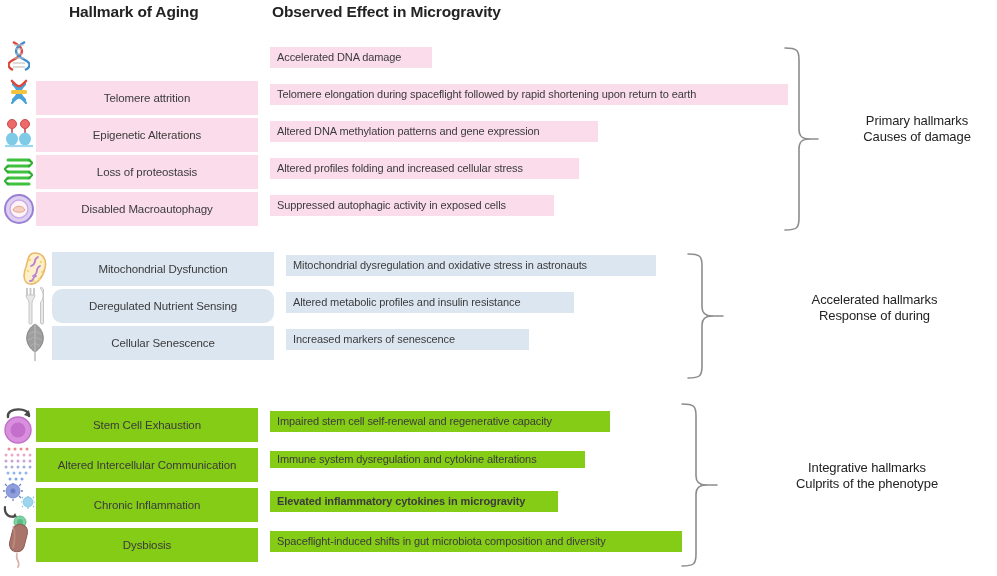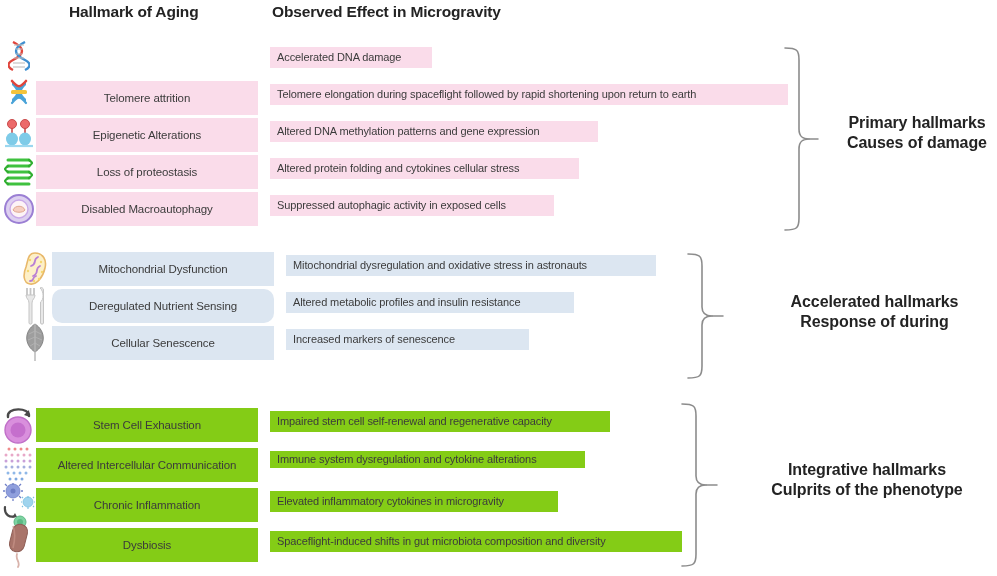--- a/index.html
+++ b/index.html
@@ -79,22 +79,22 @@
   .theme-blue   .name-bar, .theme-blue   .effect-bar { background: #dce6f1; }
   .theme-yellow .name-bar, .theme-yellow .effect-bar { background: #84cc16; }
 
   
   .brace { position: absolute; }
   .brace svg { display: block; overflow: visible; }
 
   
   .group-label {
     position: absolute;
-    font-size: 16px;
-    font-weight: bold;
+    font-size: 13px;
+    font-weight: normal;
     color: #232323;
     text-align: center;
     line-height: 1.25;
     letter-spacing: -0.1px;
     white-space: nowrap;
   }
 </style>
 </head>
 <body>
 
@@ -164,21 +164,21 @@
           </g>
           <g fill="none" stroke="#2fae2f" stroke-width="2.2" stroke-linecap="round">
             <path d="M25 5 C29 8, 29 8, 25 11"></path>
             <path d="M4 11 C0 14, 0 14, 4 17"></path>
             <path d="M25 17 C29 20, 29 20, 25 23"></path>
             <path d="M4 23 C0 26, 0 26, 4 29"></path>
           </g>
         </svg>
       </div>
       <div class="name-bar" style="top:0;height:34px;">Loss of proteostasis</div>
-      <div class="effect-bar" style="top:3px;height:21px;width:309px;">Altered protein folding and cytokines cellular stress</div>
+      <div class="effect-bar" style="top:3px;height:21px;width:309px;">Altered profiles folding and increased cellular stress</div>
     </div>
 
     <div class="row-wrap" style="top:148px;height:34px;">
       <div class="icon-cell">
         <svg width="32" height="32" viewBox="0 0 32 32">
           <circle cx="16" cy="16" r="14" fill="#ddd0f0" stroke="#9b7fd4" stroke-width="2"></circle>
           <circle cx="16" cy="16" r="9" fill="#fdf3f6" stroke="#c9a9e8" stroke-width="1.4"></circle>
           <path d="M10 17 C12 12, 20 12, 22 17 C20 20, 12 20, 10 17 Z" fill="#f6cfc2" stroke="#e0a891" stroke-width="1"></path>
         </svg>
       </div>
@@ -364,21 +364,21 @@
             <line x1="20" y1="20" x2="19" y2="20"></line>
               <line x1="21" y1="16" x2="20" y2="15"></line>
           </g>
           <path d="M3 25 C2 33, 8 36, 13 34" fill="none" stroke="#4a4a4a" stroke-width="2.2" stroke-linecap="round"></path>
           <path d="M13 31 L15 35 L10 36 Z" fill="#4a4a4a"></path>
           <circle cx="18" cy="40" r="6" fill="#7ed3a2" stroke="#5dba85" stroke-width="1"></circle>
           <circle cx="18" cy="40" r="3" fill="#5dba85"></circle>
         </svg>
       </div>
       <div class="name-bar" style="top:0;height:34px;">Chronic Inflammation</div>
-      <div class="effect-bar" style="top:3px;height:21px;width:288px;">Elevated inflammatory cytokines in microgravity</div>
+      <div class="effect-bar" style="top:3px;height:21px;width:288px;font-weight:bold;">Elevated inflammatory cytokines in microgravity</div>
     </div>
 
     <div class="row-wrap" style="top:130px;height:34px;">
       <div class="icon-cell">
         <svg width="28" height="46" viewBox="0 0 28 46">
           <rect x="6" y="2" width="15" height="28" rx="7.5" transform="rotate(14 13.5 16)" fill="#a9746a" stroke="#8e5d55" stroke-width="1"></rect>
           <path d="M8 4 C10 9, 10 18, 8 26" fill="none" stroke="#c79489" stroke-width="1.6" opacity="0.7"></path>
           <path d="M12 32 C10 38, 16 40, 13 45" fill="none" stroke="#d9b3ab" stroke-width="1.8" stroke-linecap="round"></path>
         </svg>
       </div>

